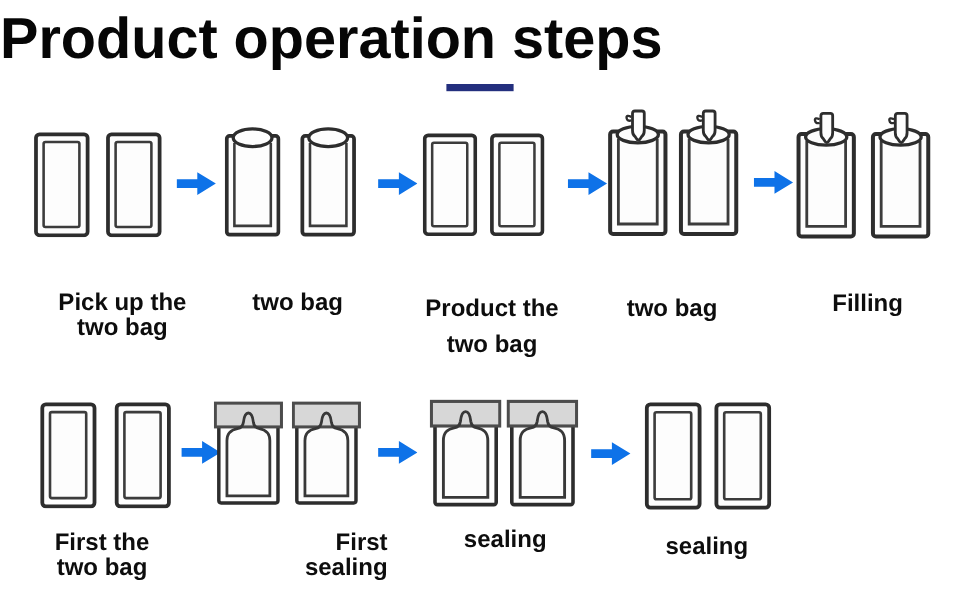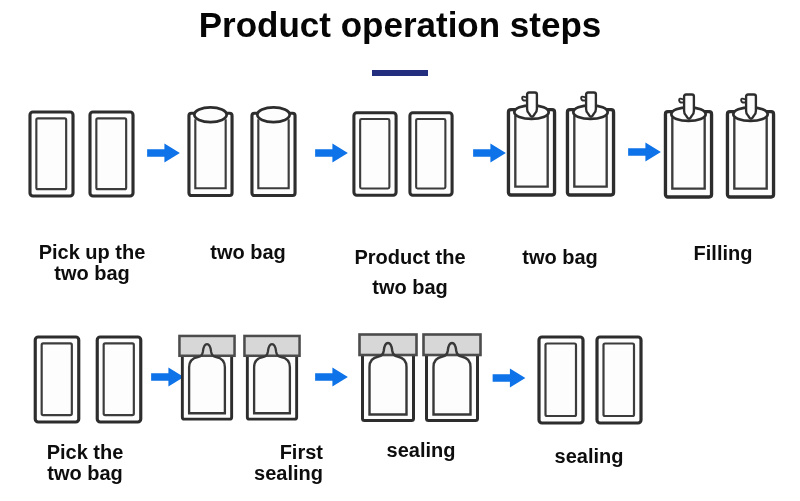--- a/index.html
+++ b/index.html
@@ -1,22 +1,22 @@
 <!DOCTYPE html>
 <html><head>
 <meta charset="utf-8">
 <style>
   html,body { margin:0; padding:0; background:#fff; }
   .canvas {
     position:relative; width:800px; height:501px; background:#ffffff;
     overflow:hidden; font-family:"Liberation Sans", sans-serif;
   }
   .title {
-    position:absolute; left:0; right:0; top:5px; text-align:center;
-    font-size:35px; font-weight:bold; color:#060606; letter-spacing:0px;
+    position:absolute; left:0; right:0; top:5px; 
+    font-size:48px; font-weight:bold; color:#060606; letter-spacing:0px;
   }
   .title-underline {
     position:absolute; left:372px; top:70px; width:56px; height:6px;
     background:#232f7e;
   }
   .art { position:absolute; display:flex; }
   .bag { display:block; flex:0 0 auto; }
   .arrow { position:absolute; display:block; }
   .lbl {
     position:absolute; width:160px; text-align:center;
@@ -112,21 +112,21 @@
 
   <div class="art" style="left:663px; top:92px; gap:11px;">
     <svg class="bag" width="51" height="108">
         <use href="#sym-spout"></use>
       </svg>
     <svg class="bag" width="51" height="108">
         <use href="#sym-spout"></use>
       </svg>
   </div>
 
-  <div class="lbl" style="left:12px; top:242px;">
+  <div class="lbl" style="left:22px; top:242px;">
     <span>Pick up the</span>
     <span>two bag</span>
   </div>
   <div class="lbl" style="left:168px; top:242px;">
     <span>two bag</span>
   </div>
   <div class="lbl loose" style="left:330px; top:242px;">
     <span>Product the</span>
     <span>two bag</span>
   </div>
@@ -176,21 +176,21 @@
   <div class="art" style="left:537px; top:335px; gap:10px;">
     <svg class="bag" width="48" height="90">
         <use href="#sym-flat"></use>
       </svg>
     <svg class="bag" width="48" height="90">
         <use href="#sym-flat"></use>
       </svg>
   </div>
 
   <div class="lbl" style="left:5px; top:442px;">
-    <span>Pick the</span>
+    <span>First the</span>
     <span>two bag</span>
   </div>
   <div class="lbl" style="left:163px; top:442px;text-align:right;">
     <span>First</span>
     <span>sealing</span>
   </div>
   <div class="lbl" style="left:341px; top:440px;">
     <span>sealing</span>
   </div>
   <div class="lbl loose" style="left:509px; top:441px;">

